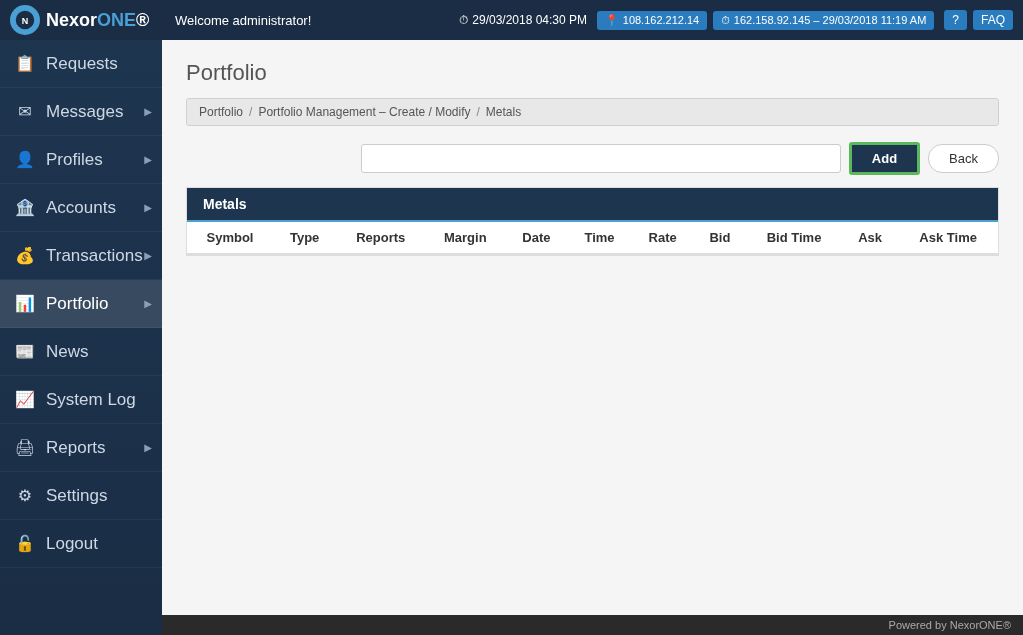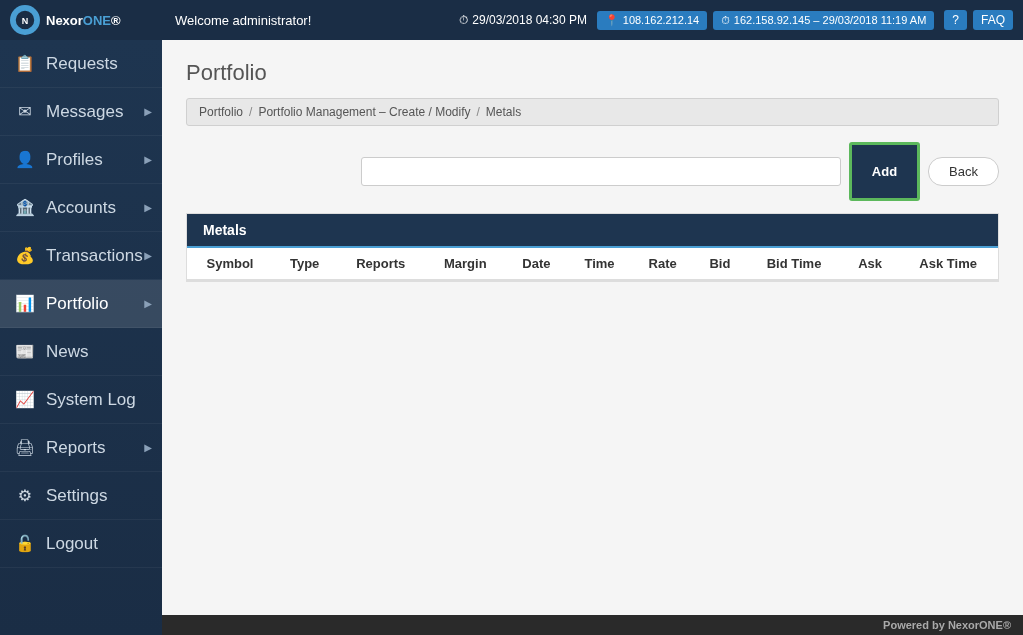--- a/index.html
+++ b/index.html
@@ -29,21 +29,21 @@
       height: 30px;
       background: #4a9fd4;
       border-radius: 50%;
       display: flex;
       align-items: center;
       justify-content: center;
       color: white;
       font-size: 12px;
       font-weight: bold;
     }
-    .logo-text { color: white; font-size: 13px; }
+    .logo-text { color: white; font-size: 18px; }
     .logo-text span { color: #4a9fd4; }
     .header-welcome { color: white; font-size: 13px; flex: 1; }
     .header-time { color: white; font-size: 12px; display: flex; align-items: center; gap: 4px; }
     .header-badges { display: flex; align-items: center; gap: 6px; }
     .badge {
       background: #2a7cbf;
       color: white;
       padding: 3px 8px;
       border-radius: 3px;
       font-size: 11px;
@@ -143,21 +143,21 @@
       padding: 6px 10px;
       border: 1px solid #ccc;
       border-radius: 3px;
       font-size: 13px;
       background: white;
     }
     .btn-add {
       background: #1e3550;
       color: white;
       border: 3px solid #5cb85c;
-      padding: 19px 20px;
+      padding: 6px 20px;
       border-radius: 3px;
       cursor: pointer;
       font-size: 13px;
       font-weight: bold;
     }
     .btn-back {
       background: white;
       color: #333;
       border: 1px solid #ccc;
       padding: 6px 20px;
@@ -201,21 +201,20 @@
     .td-blue { color: #2a7cbf; }
 
     
     .app-footer {
       background: #2a2a2a;
       color: #aaa;
       text-align: right;
       padding: 4px 12px;
       font-size: 11px;
       flex-shrink: 0;
-      font-weight: bold;
     }
   </style>
 </head>
 <body>
 
 <div class="header">
   <div class="logo-area">
     <div class="logo-icon">
       <svg width="22" height="22" viewBox="0 0 22 22">
         <circle cx="11" cy="11" r="10" fill="#1a2d45" stroke="#4a9fd4" stroke-width="1.5"></circle>

